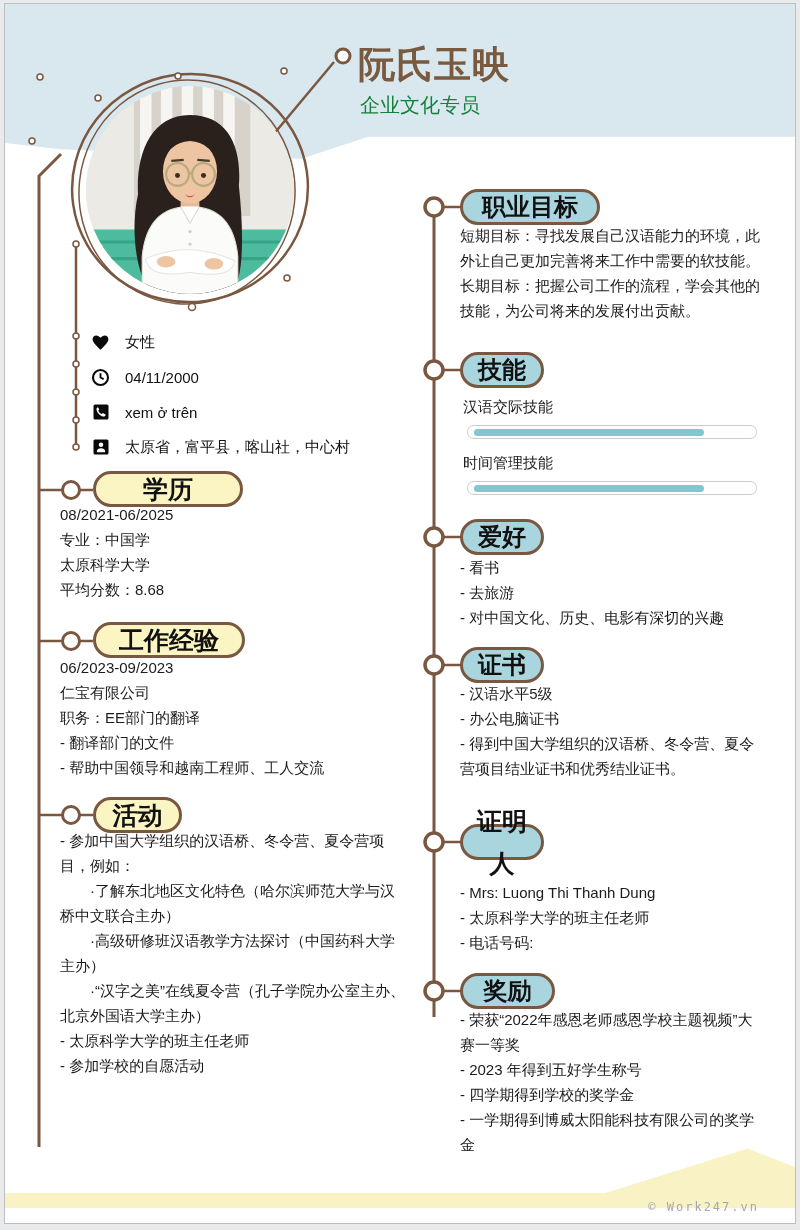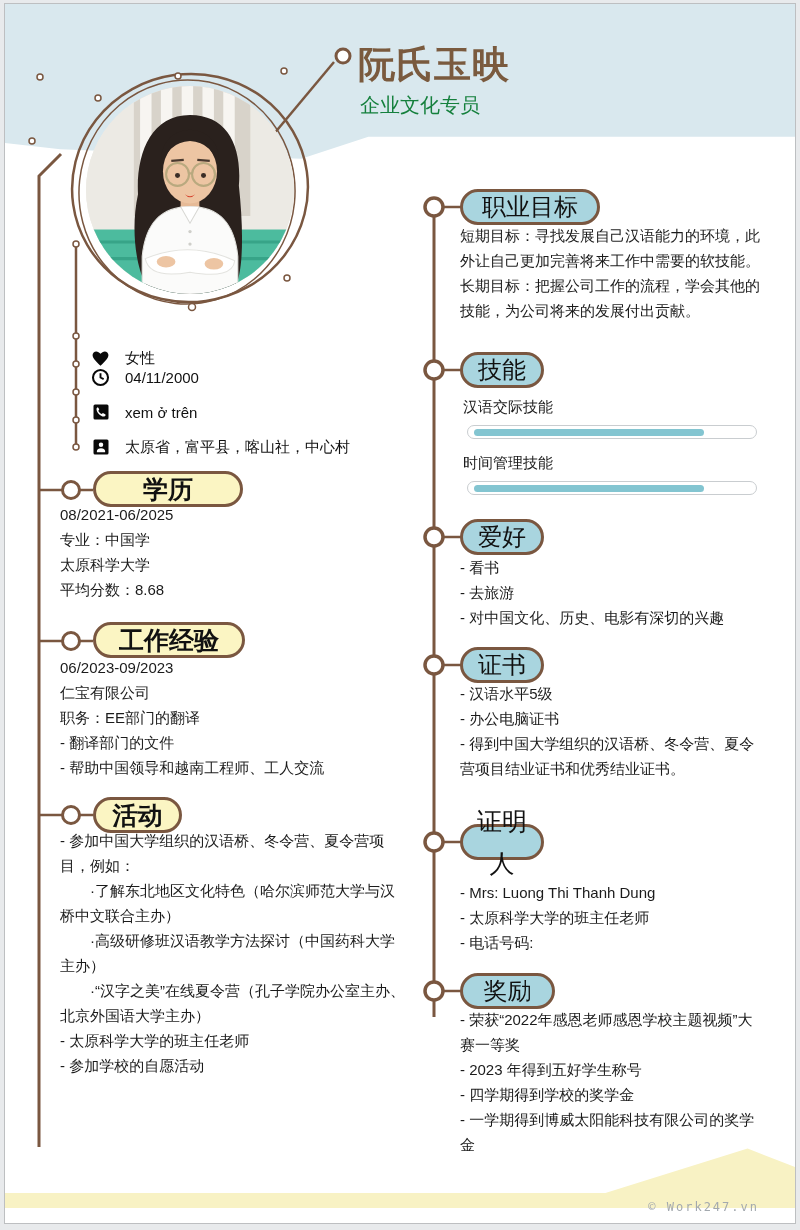--- a/index.html
+++ b/index.html
@@ -13,21 +13,21 @@
   
   .photo{position:absolute;left:81px;top:82px;width:208px;height:208px;border-radius:50%;overflow:hidden;background:#eceae4;}
   
   .name{position:absolute;left:353px;top:36px;font-size:37px;font-weight:bold;color:#7a5a3e;letter-spacing:1px;}
   .job-title{position:absolute;left:355px;top:88px;font-size:20px;color:#15803d;}
   
   .info-row{position:absolute;left:86px;height:24px;display:flex;align-items:center;gap:15px;}
   .info-icon{width:19px;height:19px;color:#090909;display:flex;align-items:center;justify-content:center;}
   .info-text{font-size:15px;color:#111;}
   
-  .pill{position:absolute;height:36px;border:3px solid #7a5740;border-radius:22px;display:flex;align-items:center;justify-content:center;box-sizing:border-box;}
+  .pill{position:absolute;height:36px;border:3px solid #7a5740;border-radius:22px;display:flex;align-items:center;justify-content:center;box-sizing:border-box;font-weight:bold;}
   .pill.yellow{background:#fbf5c3;font-weight:bold;font-size:25px;color:#111;}
   .pill.blue{background:#a9d5df;font-size:24px;color:#111;}
   .pill .overflow-label{position:absolute;left:50%;top:50%;transform:translate(-50%,-50%);width:60px;text-align:center;line-height:42px;font-size:25px;color:#111;white-space:normal;}
   
   .block{position:absolute;font-size:15px;color:#1b1b1b;}
   .block .ln{line-height:25px;}
   .left-w{width:348px;}
   .right-w{width:304px;}
   
   .skill-label{position:absolute;font-size:15px;color:#1b1b1b;}
@@ -148,21 +148,21 @@
       <g fill="#cfcfca">
           <circle cx="100" cy="140" r="1.6"></circle>
           <circle cx="100" cy="152" r="1.6"></circle>
         </g>
     </svg>
   </div>
 
   <div class="name">阮氏玉映</div>
   <div class="job-title">企业文化专员</div>
 
-  <div class="info-row" style="top:342px;">
+  <div class="info-row" style="top:326px;">
     <span class="info-icon">
       <svg viewBox="0 0 24 24" width="19" height="19" fill="#090909">
           <path d="M12 21 C5 15 2 11 2 7.6 C2 4.8 4.2 3 6.6 3 C8.6 3 10.6 4.2 12 6 C13.4 4.2 15.4 3 17.4 3 C19.8 3 22 4.8 22 7.6 C22 11 19 15 12 21 Z"></path>
         </svg>
     </span>
     <span class="info-text">女性</span>
   </div>
   <div class="info-row" style="top:361px;">
     <span class="info-icon">
       <svg viewBox="0 0 24 24" width="19" height="19">

